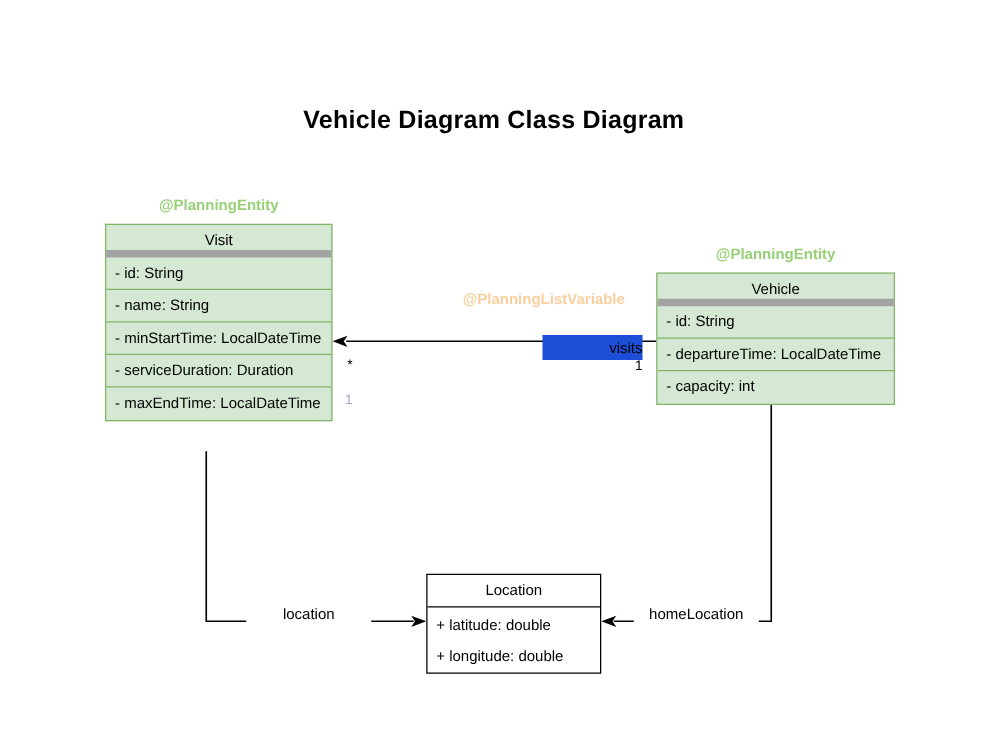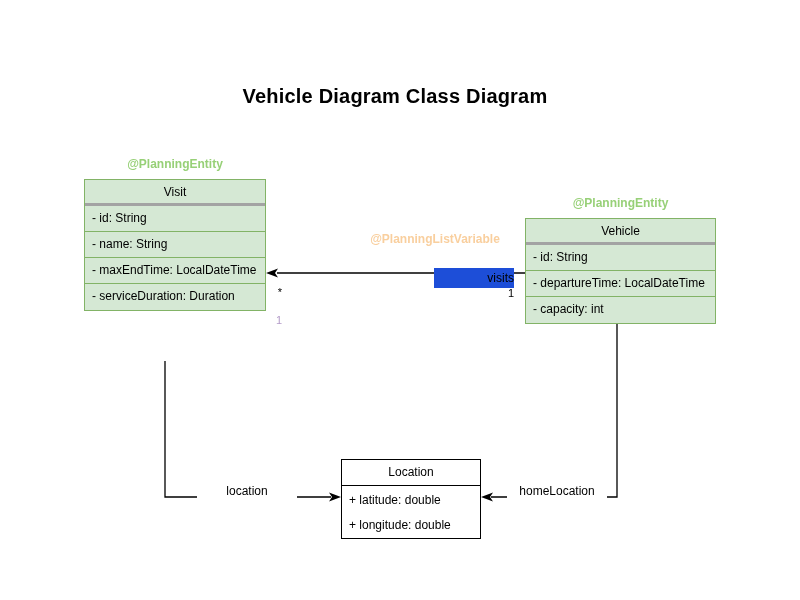--- a/index.html
+++ b/index.html
@@ -18,21 +18,21 @@
     font-size:12px;font-weight:bold;text-align:center;
   }
   .anno-green{color:#97d077;}
   .anno-orange{color:#f9cf9e;}
   .uml{
     background:#d5e8d4;border:1px solid #82b366;
     font-size:12px;box-sizing:border-box;
   }
   .uml .hdr{
     height:26px;line-height:25px;text-align:center;
-    border-bottom:3px solid #a3a3a3;box-sizing:border-box;
+    border-bottom:6px solid #a3a3a3;box-sizing:border-box;
   }
   .uml .row{
     height:26px;line-height:25px;padding-left:7px;
     border-bottom:1px solid #82b366;box-sizing:border-box;
     white-space:nowrap;overflow:hidden;
   }
   .uml .row:last-child{border-bottom:none;}
   .plain{
     background:#ffffff;border:1px solid #000;
     font-size:12px;box-sizing:border-box;
@@ -73,22 +73,23 @@
 
   <path d="M617 322 V497 H491" stroke="#000" stroke-width="1.3" fill="none"></path>
   <polygon points="481,497 493,492.5 490,497 493,501.5" fill="#000"></polygon>
 </svg>
 
 <div class="abs annotation anno-green" style="top:157px;left:84px;width:182px;">@PlanningEntity</div>
 <div class="abs uml" style="top:179px;left:84px;width:182px;">
   <div class="hdr">Visit</div>
   <div class="row">- id: String</div>
   <div class="row">- name: String</div>
+  <div class="row">- minStartTime: LocalDateTime</div>
+  <div class="row">- serviceDuration: Duration</div>
   <div class="row">- maxEndTime: LocalDateTime</div>
-  <div class="row">- serviceDuration: Duration</div>
 </div>
 
 <div class="abs annotation anno-green" style="top:196px;left:525px;width:191px;">@PlanningEntity</div>
 <div class="abs uml" style="top:218px;left:525px;width:191px;">
   <div class="hdr">Vehicle</div>
   <div class="row">- id: String</div>
   <div class="row">- departureTime: LocalDateTime</div>
   <div class="row">- capacity: int</div>
 </div>
 

